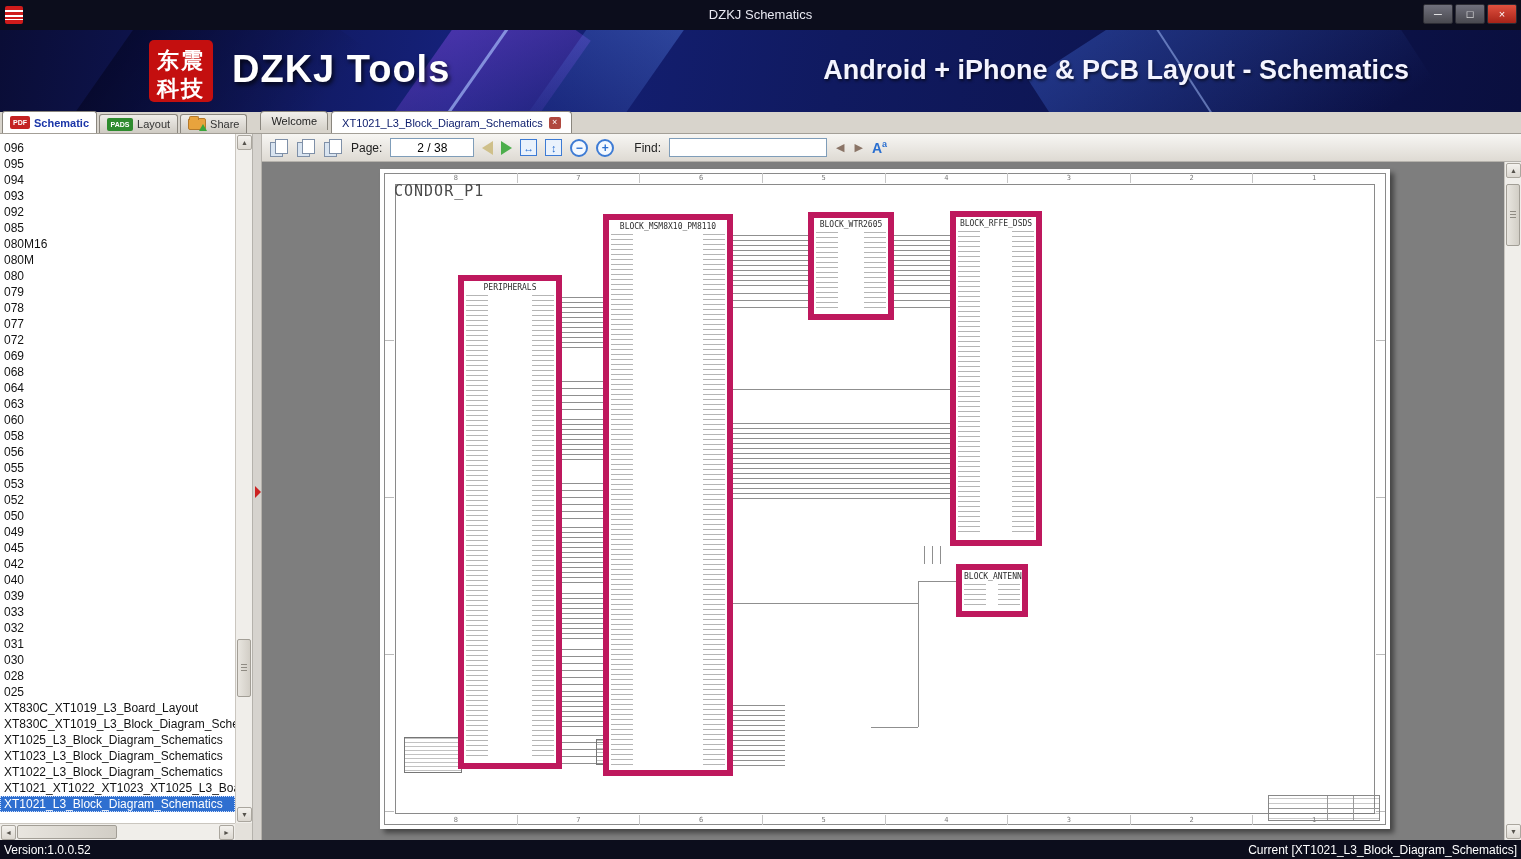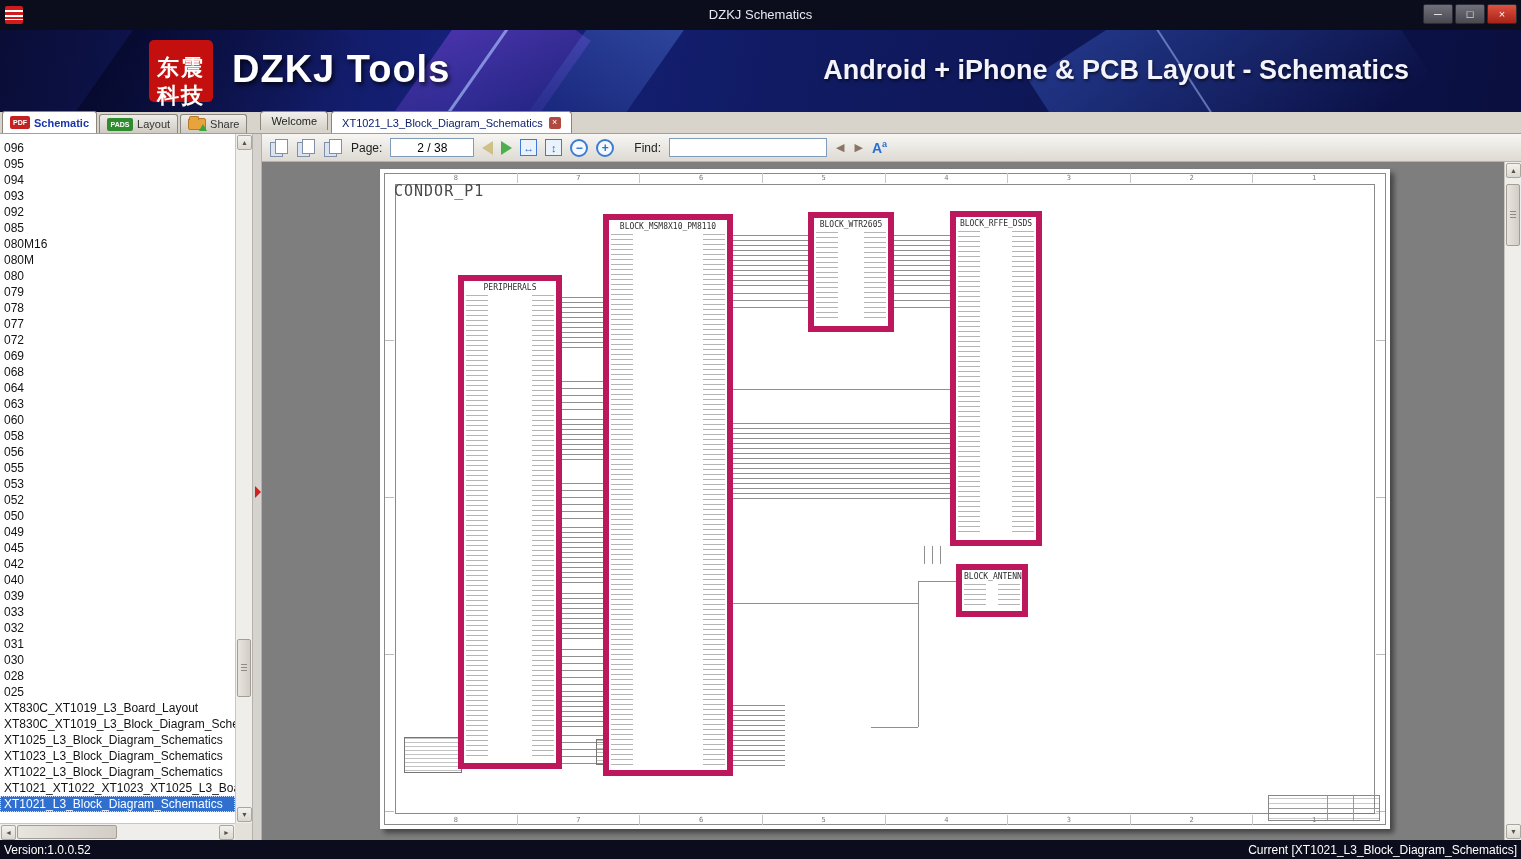--- a/index.html
+++ b/index.html
@@ -21,21 +21,21 @@
   .banner { position:absolute; top:30px; left:0; right:0; height:82px; overflow:hidden;
     background:linear-gradient(100deg,#0a0d36 0%,#15217a 30%,#101a60 55%,#0a0f3f 100%); }
   .banner .art { position:absolute; pointer-events:none; }
   .art1 { left:430px; top:-40px; width:120px; height:180px; background:linear-gradient(to bottom right, rgba(135,75,230,.55), rgba(135,75,230,0)); transform:rotate(35deg); }
   .art2 { left:560px; top:-50px; width:80px; height:200px; background:linear-gradient(rgba(100,150,255,.35), transparent); transform:rotate(35deg); }
   .art3 { right:120px; top:-60px; width:340px; height:220px; background:linear-gradient(to bottom, rgba(80,130,255,.28), rgba(30,40,110,0)); transform:rotate(-33deg); }
   .art4 { left:470px; top:-60px; width:3px; height:220px; background:rgba(170,195,255,.65); transform:rotate(35deg); }
   .art5 { right:330px; top:-60px; width:2px; height:220px; background:rgba(170,195,255,.5); transform:rotate(-33deg); }
   .art6 { left:120px; top:-60px; width:200px; height:220px; background:linear-gradient(to right, rgba(0,0,20,.45), transparent); transform:rotate(35deg); }
   .logo-box { position:absolute; left:149px; top:10px; width:64px; height:62px; background:#c40f0f; border-radius:5px;
-    color:#fff; font-weight:bold; font-size:22px; line-height:28px; text-align:center; padding-top:14px; letter-spacing:2px; }
+    color:#fff; font-weight:bold; font-size:22px; line-height:28px; text-align:center; padding-top:7px; letter-spacing:2px; }
   .brand { position:absolute; left:232px; top:18px; font-size:38px; font-weight:bold; color:#ffffff; letter-spacing:1px;
     text-shadow:2px 3px 4px rgba(0,0,0,.7); }
   .tagline { position:absolute; right:112px; top:25px; font-size:27px; font-weight:bold; color:#f4f4ff;
     text-shadow:1px 2px 3px rgba(0,0,0,.6); }
 
   
   .tabbar { position:absolute; top:112px; left:0; right:0; height:22px; background:#d8d4cc; border-bottom:1px solid #a39f97; display:flex; align-items:flex-end; }
   .mode-tab { height:19px; display:flex; align-items:center; gap:4px; padding:0 7px; font-size:11px; color:#333;
     background:linear-gradient(#efede9,#cfcbc3); border:1px solid #8a867e; border-bottom:none; border-radius:3px 3px 0 0; margin-left:2px; cursor:pointer; }
   .mode-tab.active { background:#ffffff; height:22px; color:#1a35a8; font-weight:bold; }
@@ -331,21 +331,21 @@
           <div class="schem-small" style="left:24px;top:568px;width:58px;height:36px"></div>
           <div class="schem-small" style="left:216px;top:570px;width:46px;height:26px"></div>
 
           <div class="title-block"></div>
         <div class="schem-block" style="left: 78px; top: 106px; width: 104px; height: 494px;">
               <div class="schem-block-label">PERIPHERALS</div>
             </div>
             <div class="schem-block" style="left: 223px; top: 45px; width: 130px; height: 562px;">
               <div class="schem-block-label">BLOCK_MSM8X10_PM8110</div>
             </div>
-            <div class="schem-block" style="left: 428px; top: 43px; width: 86px; height: 120px;">
+            <div class="schem-block" style="left: 428px; top: 43px; width: 86px; height: 108px;">
               <div class="schem-block-label">BLOCK_WTR2605</div>
             </div>
             <div class="schem-block" style="left: 570px; top: 42px; width: 92px; height: 335px;">
               <div class="schem-block-label">BLOCK_RFFE_DSDS</div>
             </div>
             <div class="schem-block" style="left: 576px; top: 395px; width: 72px; height: 53px;">
               <div class="schem-block-label">BLOCK_ANTENNA</div>
             </div>
           </div>
       </div>

